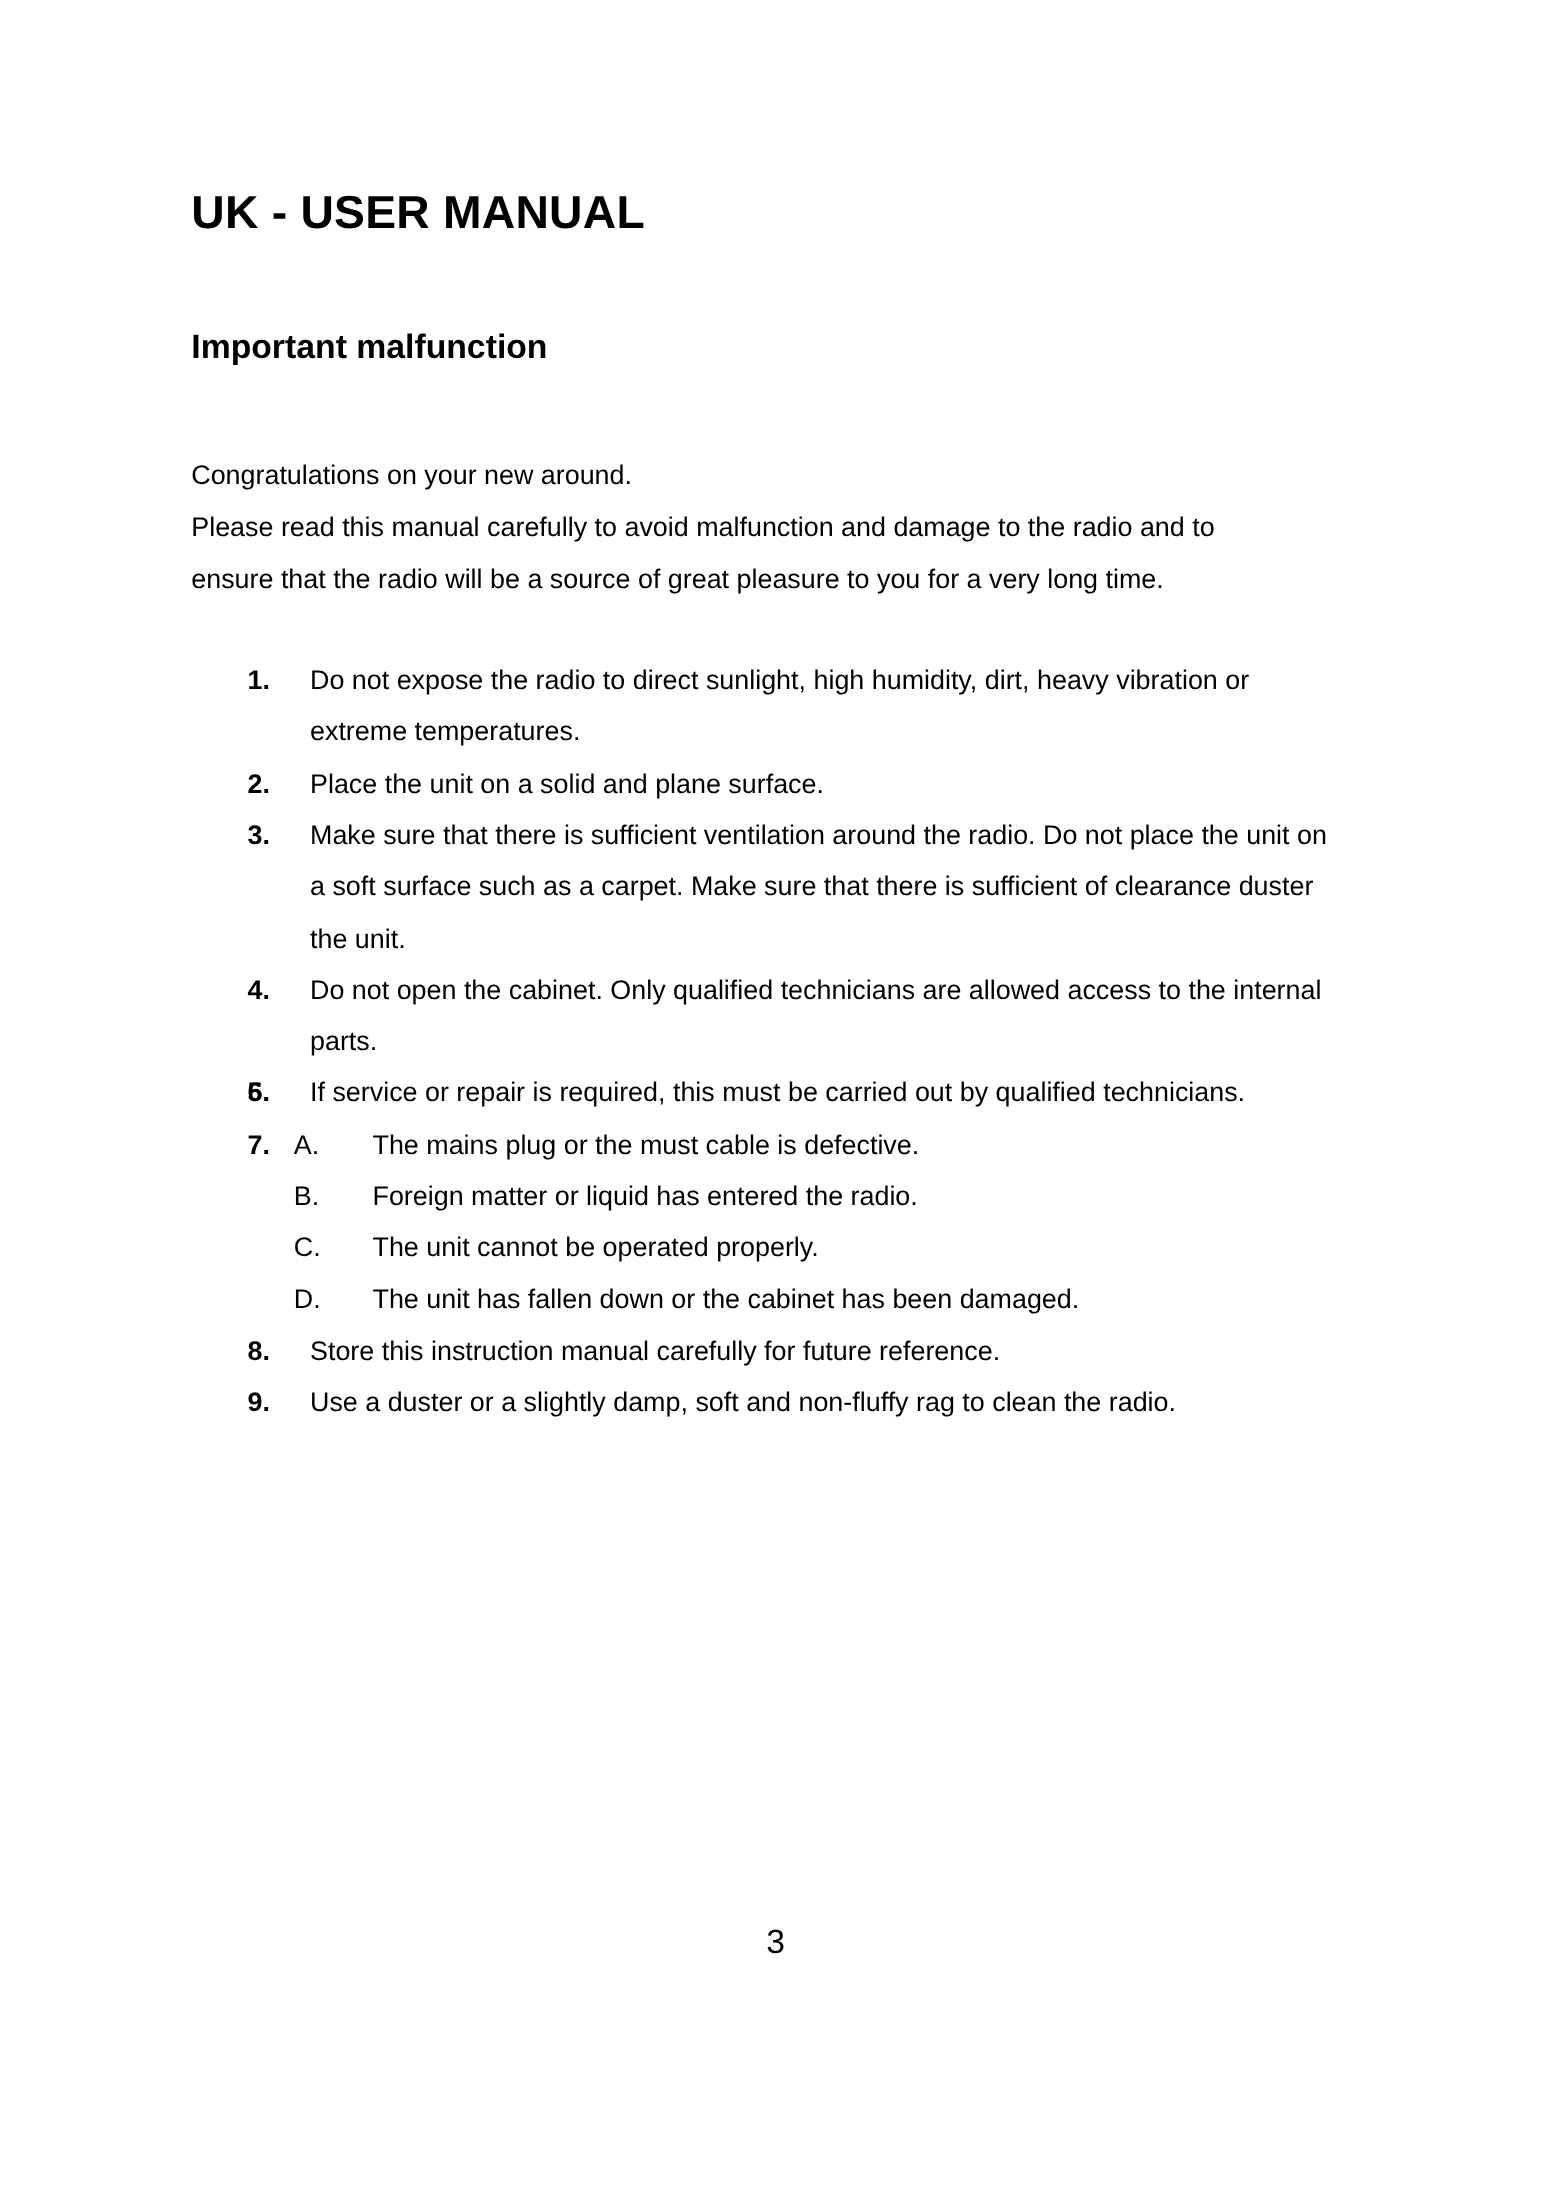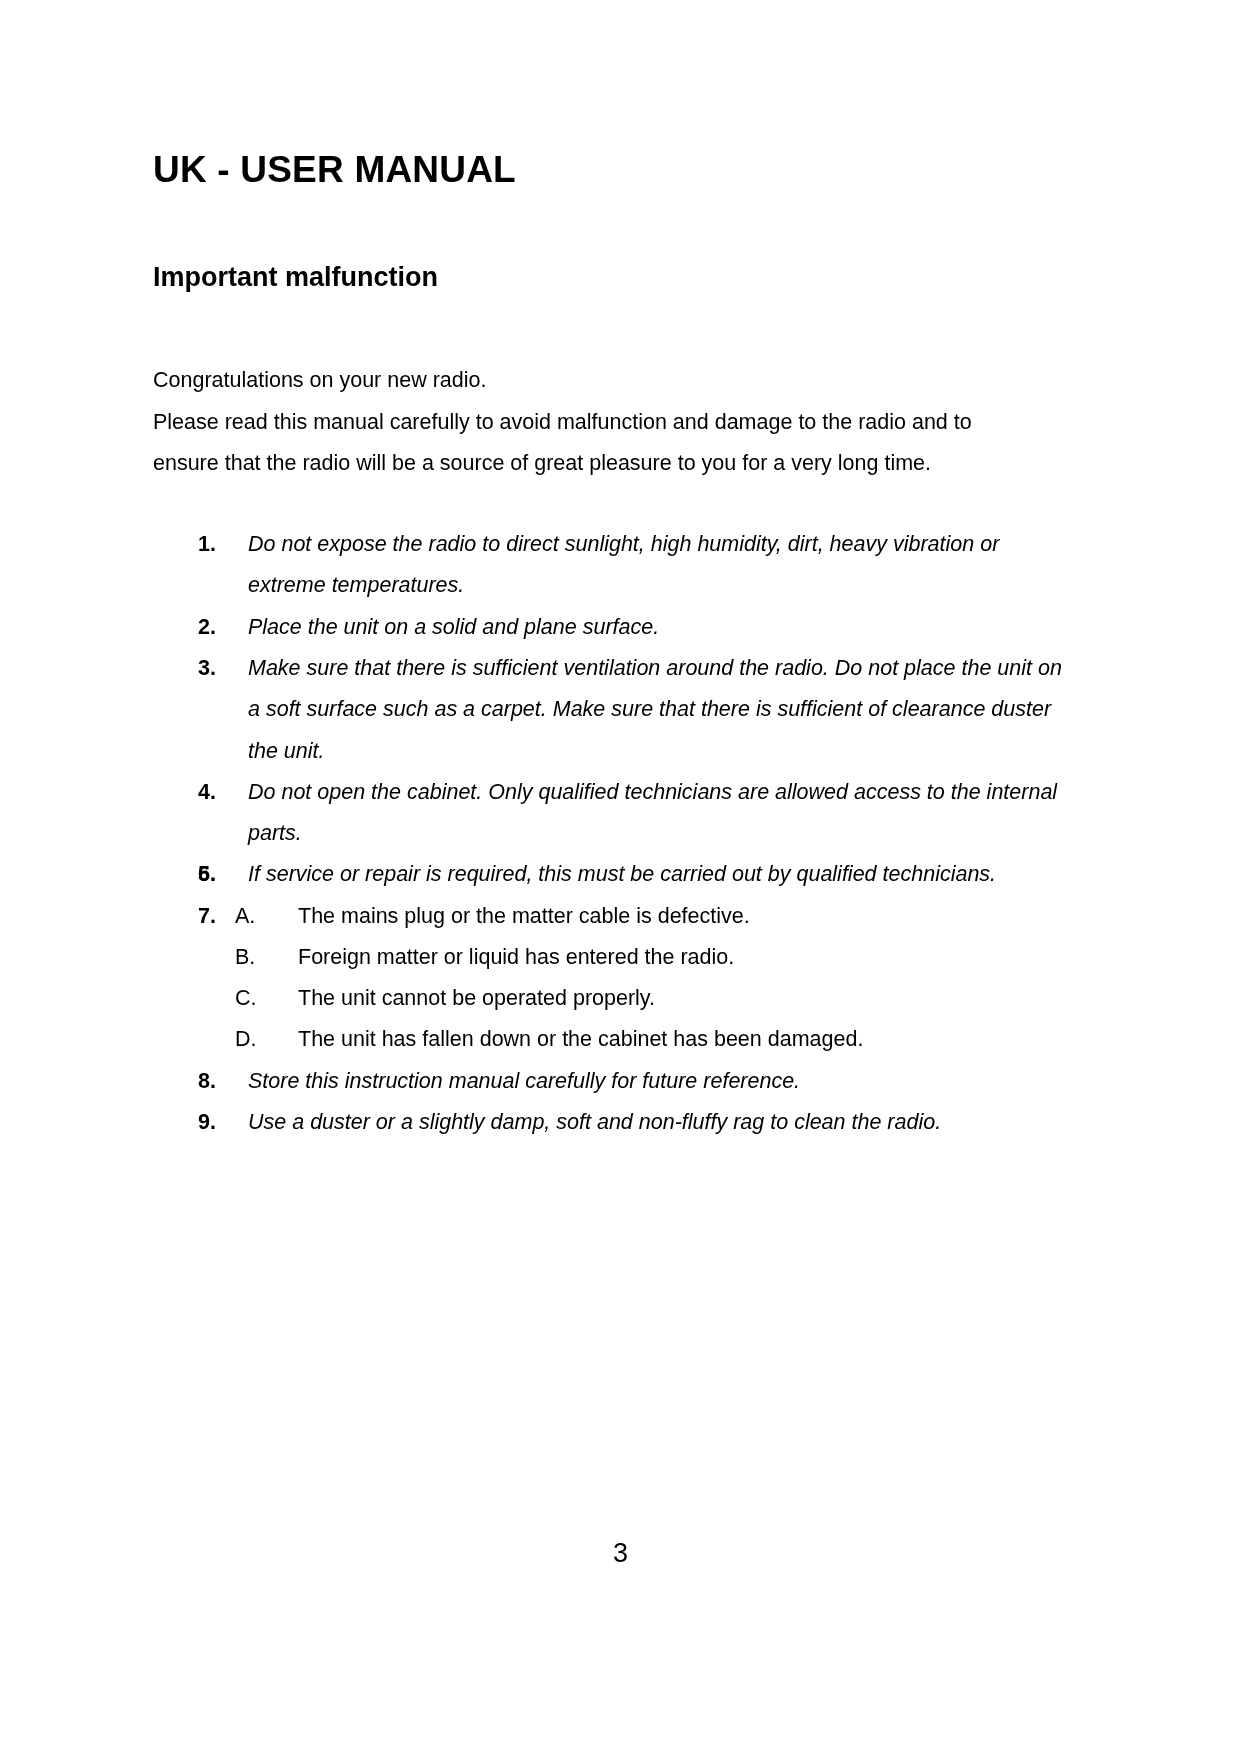--- a/index.html
+++ b/index.html
@@ -60,21 +60,20 @@
   ol.main-list > li > .num {
     position: absolute;
     left: 45px;
     top: 0;
     font-weight: bold;
     width: 46px;
   }
   ol.main-list > li > .txt {
     display: block;
     max-width: 830px;
-    font-style: italic;
   }
   ol.sub-list {
     list-style: none;
     margin: 0;
     padding: 0;
     font-size: 21.5px;
     line-height: 1.92;
   }
   ol.sub-list > li {
     position: relative;
@@ -98,21 +97,21 @@
 </head>
 <body>
 
 <div class="page">
 
   <h1 class="doc-title">UK - USER MANUAL</h1>
 
   <h2 class="section-title">Important malfunction</h2>
 
   <div class="intro">
-    <p>Congratulations on your new radio.</p>
+    <p>Congratulations on your new around.</p>
     <p>Please read this manual carefully to avoid malfunction and damage to the radio and to ensure that the radio will be a source of great pleasure to you for a very long time.</p>
   </div>
 
   <ol class="main-list">
     <li>
       <span class="num">1.</span>
       <span class="txt">Do not expose the radio to direct sunlight, high humidity, dirt, heavy vibration or extreme temperatures.</span>
     </li>
     <li>
       <span class="num">2.</span>
@@ -134,21 +133,21 @@
       <span class="txt">If service or repair is required, this must be carried out by qualified technicians.</span>
     </li>
     <li>
       <span class="num">7.</span>
     </li>
   </ol>
 
   <ol class="sub-list">
     <li>
       <span class="sub-num">A.</span>
-      <span>The mains plug or the matter cable is defective.</span>
+      <span>The mains plug or the must cable is defective.</span>
     </li>
     <li>
       <span class="sub-num">B.</span>
       <span>Foreign matter or liquid has entered the radio.</span>
     </li>
     <li>
       <span class="sub-num">C.</span>
       <span>The unit cannot be operated properly.</span>
     </li>
     <li>

